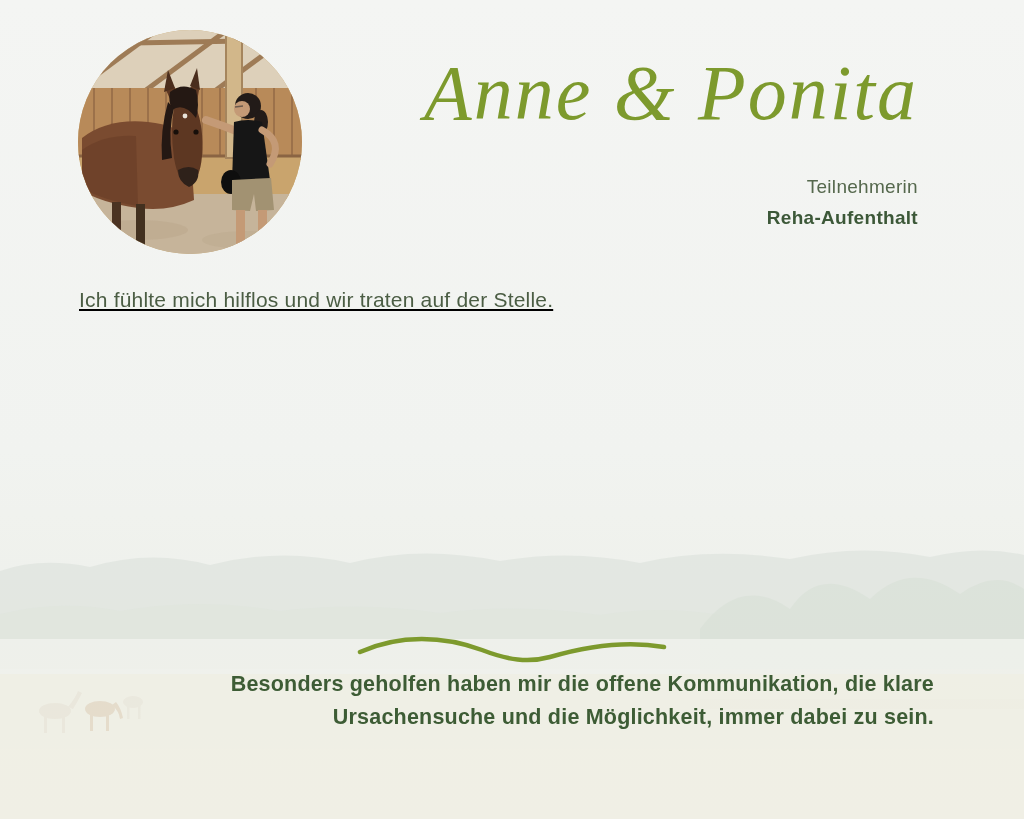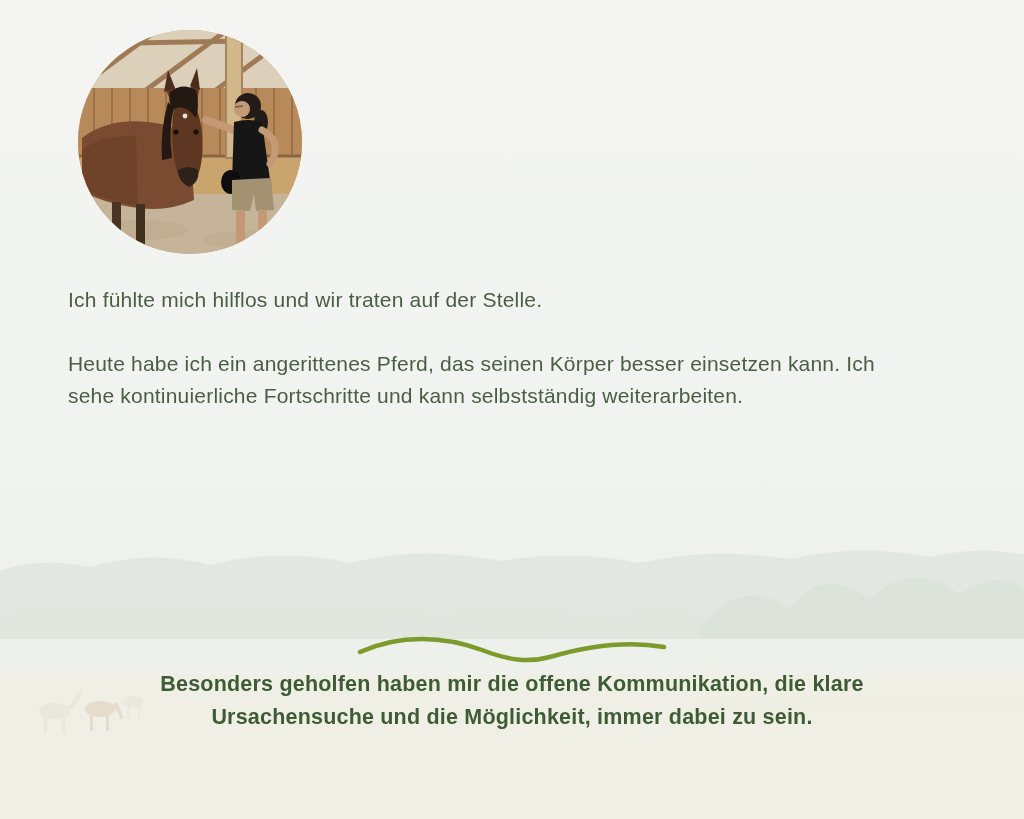--- a/index.html
+++ b/index.html
@@ -58,22 +58,23 @@
     margin-top: 9px;
     font-size: 19px;
     font-weight: 700;
     color: #3c5838;
     letter-spacing: 0.3px;
   }
 
   
   .body-text {
     position: absolute;
-    left: 68px; top: 284px;
+    left: 79px; top: 284px;
     width: 848px;
+    text-decoration: underline;
   }
   .body-text p {
     margin: 0 0 32px 0;
     font-size: 21px;
     line-height: 32px;
     color: #4b5d44;
     letter-spacing: 0.2px;
     white-space: pre-line;
   }
 
@@ -82,21 +83,21 @@
     position: absolute;
     left: 352px; top: 628px;
     width: 320px; height: 40px;
   }
 
   
   .highlight {
     position: absolute;
     left: 90px; top: 668px;
     width: 844px;
-    text-align: center;
+    text-align: right;
     font-size: 21.5px;
     line-height: 33px;
     font-weight: 700;
     color: #3d5c35;
     letter-spacing: 0.2px;
   }
 </style>
 </head>
 <body>
 
@@ -203,24 +204,28 @@
         <ellipse cx="153" cy="152" rx="10" ry="12" fill="#0e0e0e"></ellipse>
 
         <path d="M154,150 L193,148 L196,180 L178,181 L176,164 L172,181 L154,180 Z" fill="#a29272"></path>
 
         <rect x="158" y="180" width="9" height="42" fill="#c49a76"></rect>
         <rect x="180" y="180" width="9" height="42" fill="#c49a76"></rect>
       </g>
     </svg>
   </div>
 
+  <div class="title-block">
+    <div class="name-script">Anne &amp; Ponita</div>
+    <div class="role-label">Teilnehmerin</div>
+    <div class="program-label">Reha-Aufenthalt</div>
+  </div>
 
   <div class="body-text">
     <p>Ich fühlte mich hilflos und wir traten auf der Stelle.</p>
-    <p>Heute habe ich ein angerittenes Pferd, das seinen Körper besser einsetzen kann. Ich sehe kontinuierliche Fortschritte und kann selbstständig weiterarbeiten.</p>
   </div>
 
   <svg class="divider" viewBox="0 0 320 40" aria-hidden="true">
     <path d="M8,24 C48,6 92,8 130,22 C156,32 176,35 198,29 C232,19 272,12 312,19" fill="none" stroke="#7d9a2d" stroke-width="4.5" stroke-linecap="round"></path>
   </svg>
 
   <div class="highlight">Besonders geholfen haben mir die offene Kommunikation, die klare Ursachensuche und die Möglichkeit, immer dabei zu sein.</div>
 
 </div>
 

